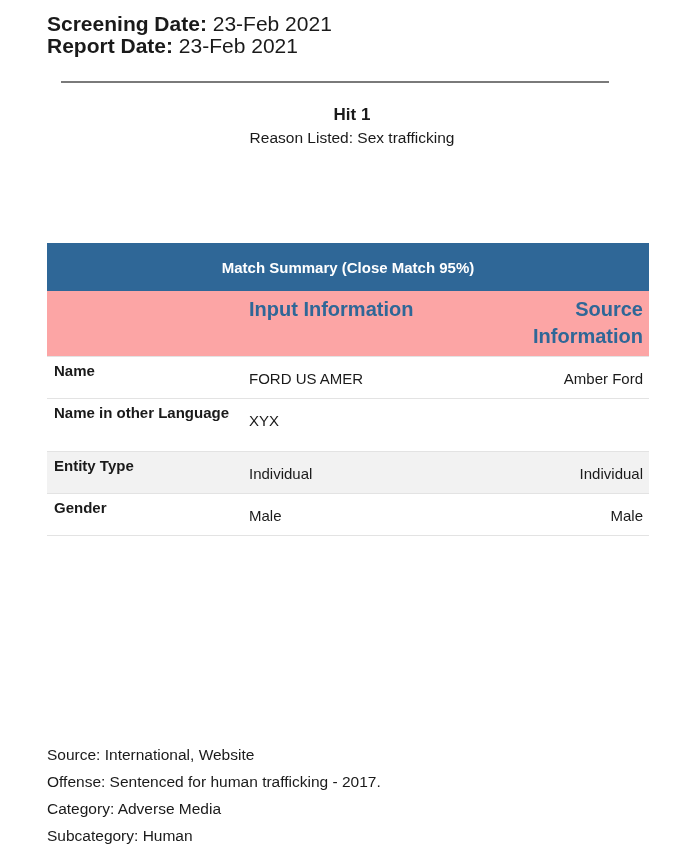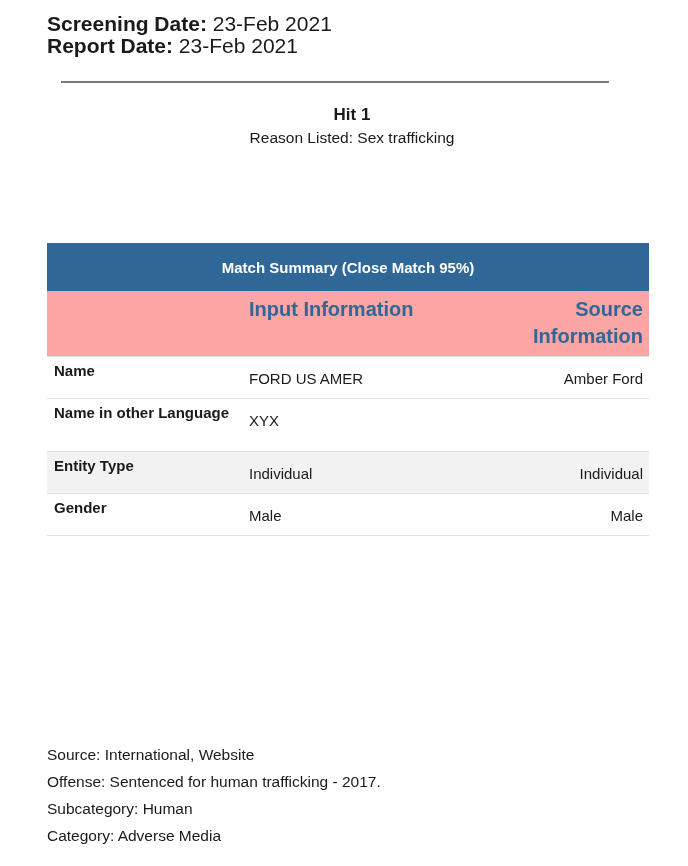--- a/index.html
+++ b/index.html
@@ -66,15 +66,15 @@
     <td class="label">Gender</td>
     <td class="c1">Male</td>
     <td class="c2">Male</td>
   </tr>
 </tbody>
   </table>
 
 <div class="footer">
   <div>Source: International, Website</div>
   <div>Offense: Sentenced for human trafficking - 2017.</div>
+  <div>Category: Adverse Media</div>
   <div>Subcategory: Human</div>
-  <div>Category: Adverse Media</div>
 </div>
 
 </body></html>

